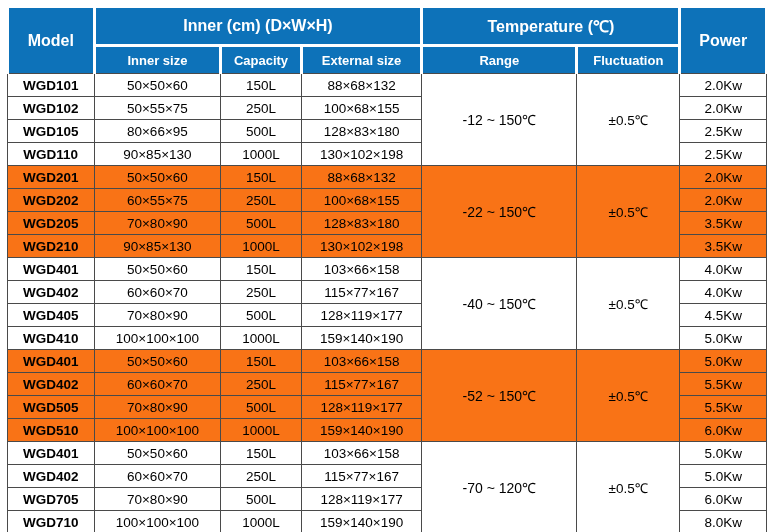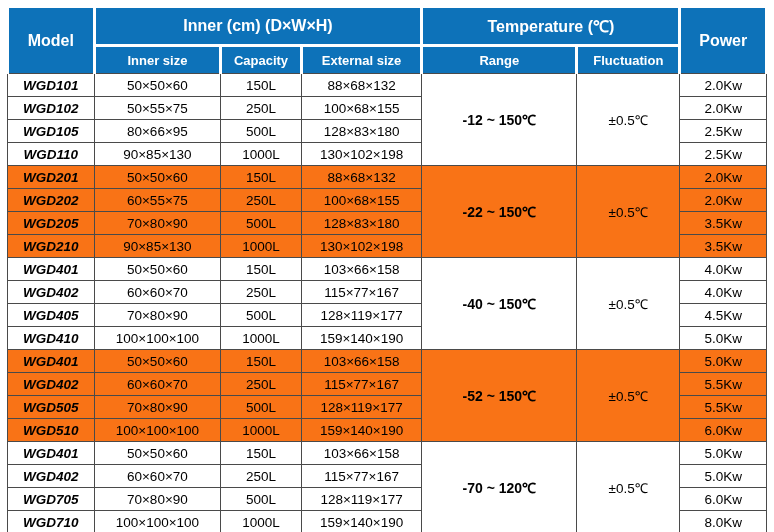--- a/index.html
+++ b/index.html
@@ -43,22 +43,22 @@
     vertical-align: middle;
     height: 22px;
     font-size: 13.5px;
     color: #000000;
     background: #ffffff;
     padding: 0;
     overflow: hidden;
     white-space: nowrap;
   }
   tbody tr.alt td { background: #f97316; }
-  tbody td.model { font-weight: bold; font-style: italic; }
-  tbody td.range { font-weight: bold; font-size: 14px; }
+  tbody td.model { font-weight: bold; }
+  tbody td.range { font-weight: normal; font-size: 14px; }
 </style>
 </head>
 <body>
 
 <div class="page">
   <table class="spec">
     <colgroup>
       <col style="width:11.4%">
       <col style="width:16.7%">
       <col style="width:10.6%">

